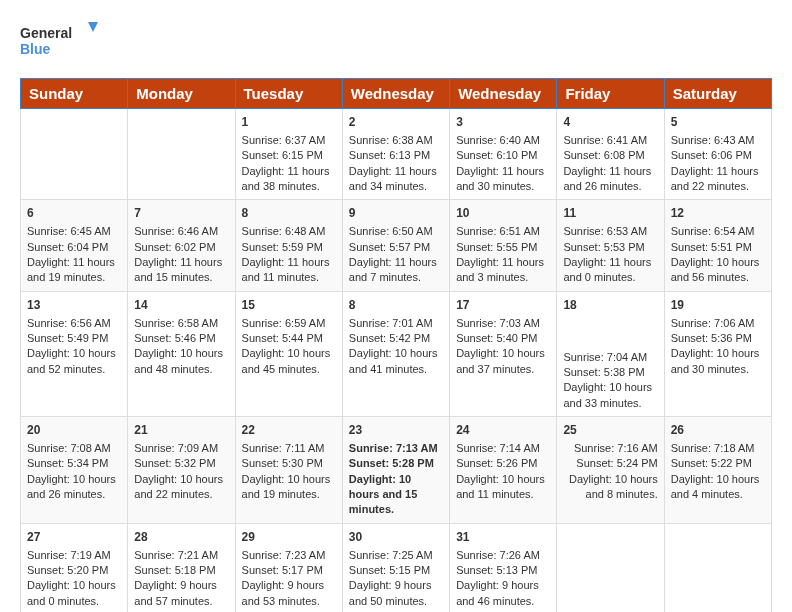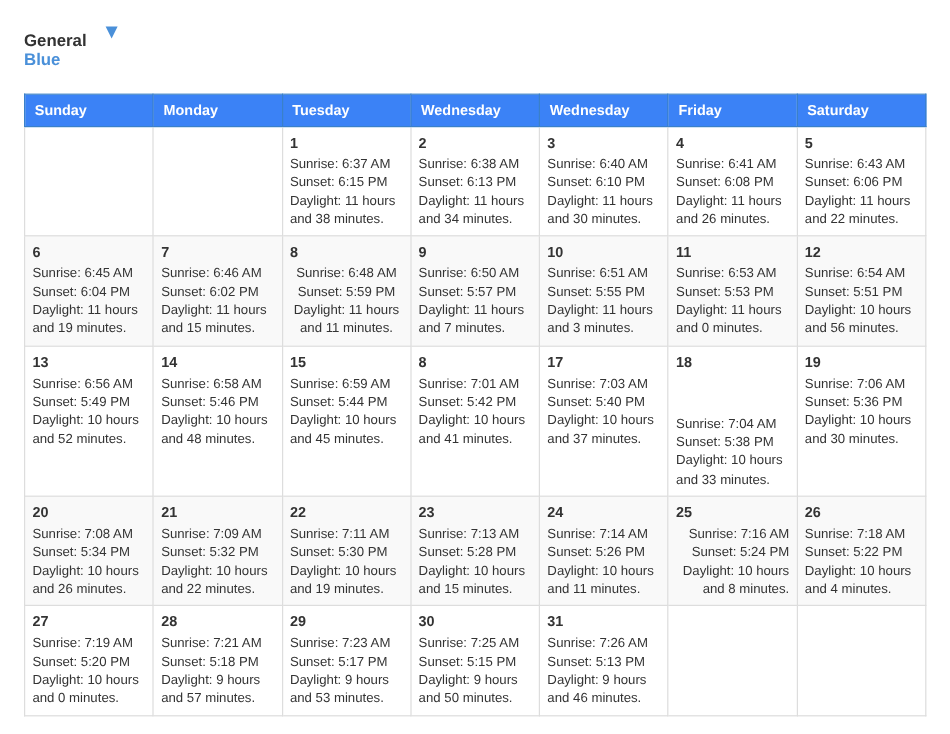--- a/index.html
+++ b/index.html
@@ -32,26 +32,26 @@
     .location {
       font-size: 16px;
       color: #555;
     }
     .calendar {
       width: 100%;
       border-collapse: collapse;
       font-size: 11px;
     }
     .calendar th {
-      background: #3b82f6;
+      background: #c2410c;
       color: #fff;
       padding: 6px 8px;
       text-align: left;
       font-weight: bold;
-      font-size: 12px;
+      font-size: 15px;
       border: 1px solid #3a80c9;
     }
     .calendar td {
       vertical-align: top;
       padding: 5px 6px;
       border: 1px solid #ddd;
       width: calc(100% / 7);
       min-height: 80px;
       background: #fff;
       color: #333;
@@ -146,21 +146,21 @@
 Daylight: 11 hours and 19 minutes.</div>
         </td>
         <td>
           <span class="day-num">7</span>
           <div class="cell-content" style="white-space: pre-line;">Sunrise: 6:46 AM
 Sunset: 6:02 PM
 Daylight: 11 hours and 15 minutes.</div>
         </td>
         <td>
           <span class="day-num">8</span>
-          <div class="cell-content" style="white-space: pre-line; text-align: center;">Sunrise: 6:48 AM
+          <div class="cell-content" style="white-space: pre-line;">Sunrise: 6:48 AM
 Sunset: 5:59 PM
 Daylight: 11 hours and 11 minutes.</div>
         </td>
         <td>
           <span class="day-num">9</span>
           <div class="cell-content" style="white-space: pre-line;">Sunrise: 6:50 AM
 Sunset: 5:57 PM
 Daylight: 11 hours and 7 minutes.</div>
         </td>
         <td>
@@ -240,21 +240,21 @@
 Daylight: 10 hours and 22 minutes.</div>
         </td>
         <td>
           <span class="day-num">22</span>
           <div class="cell-content" style="white-space: pre-line;">Sunrise: 7:11 AM
 Sunset: 5:30 PM
 Daylight: 10 hours and 19 minutes.</div>
         </td>
         <td>
           <span class="day-num">23</span>
-          <div class="cell-content" style="white-space: pre-line;">Sunrise: 7:13 AM
+          <div class="cell-content" style="white-space: pre-line; font-weight: bold;">Sunrise: 7:13 AM
 Sunset: 5:28 PM
 Daylight: 10 hours and 15 minutes.</div>
         </td>
         <td>
           <span class="day-num">24</span>
           <div class="cell-content" style="white-space: pre-line;">Sunrise: 7:14 AM
 Sunset: 5:26 PM
 Daylight: 10 hours and 11 minutes.</div>
         </td>
         <td>

